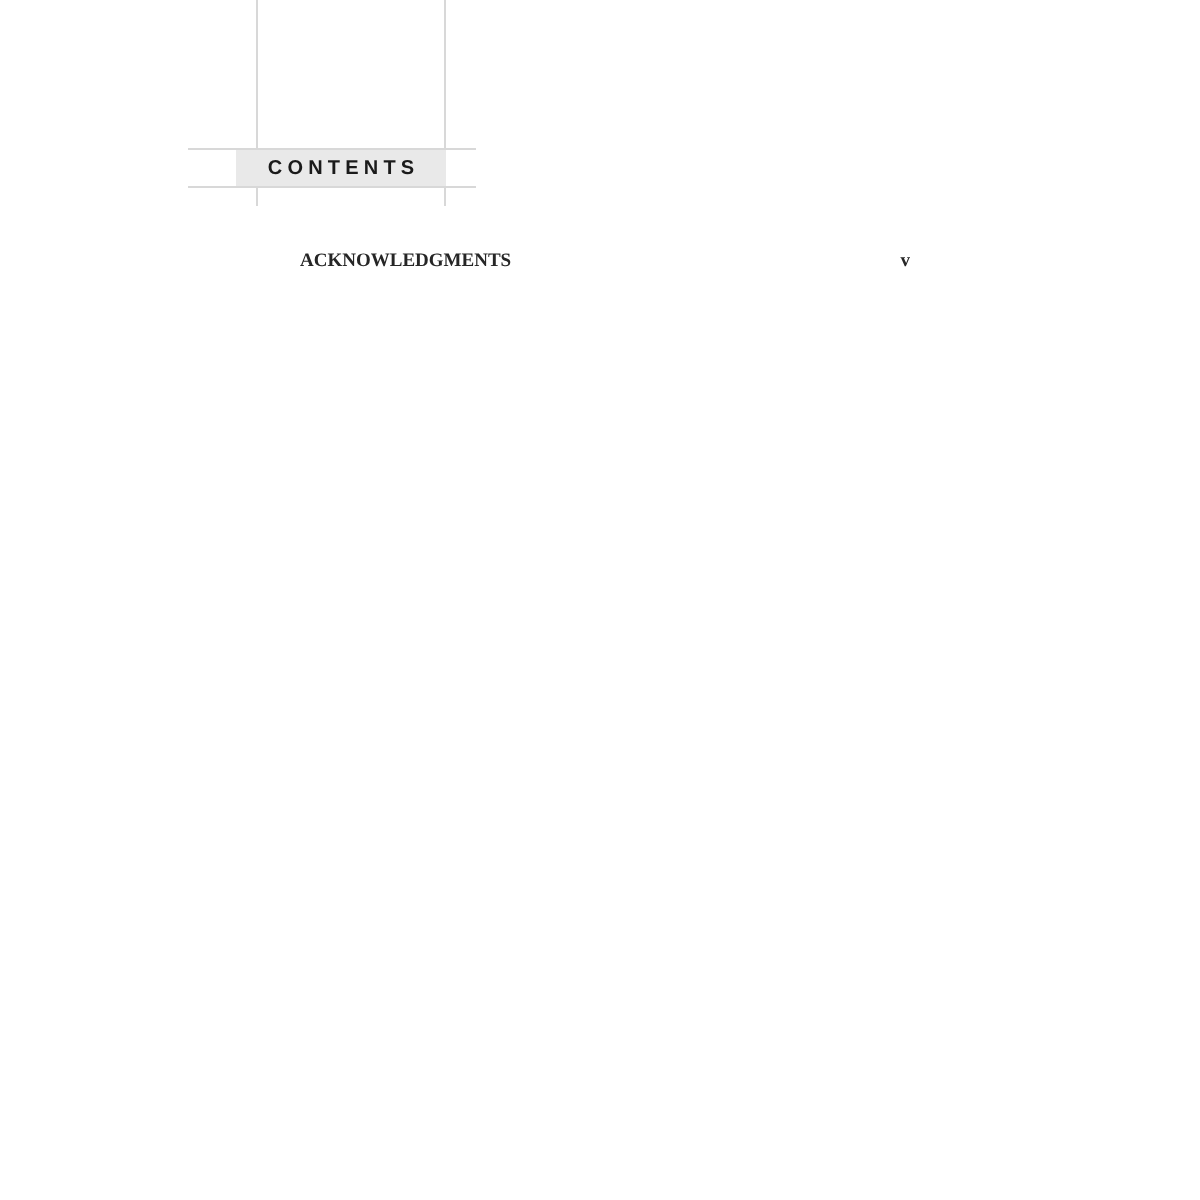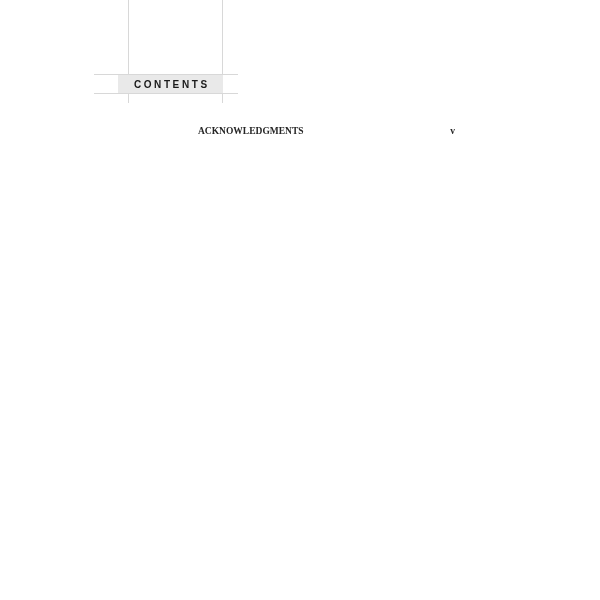--- a/index.html
+++ b/index.html
@@ -42,21 +42,21 @@
 
   
   .toc{
     position:absolute;left:150px;top:126px;width:305px;
     font-size:9.5px;line-height:11.9px;color:var(--text);
   }
   .toc-group{margin-bottom:14px;}
   .toc-group:last-child{margin-bottom:0;}
   .row{display:flex;align-items:baseline;}
   .row.bold{font-weight:700;color:var(--heading-text);}
-  .row .label{white-space:nowrap;margin-left:48px;}
+  .row .label{white-space:nowrap;}
   .row .page{white-space:nowrap;text-align:right;min-width:13px;}
 </style>
 </head>
 <body>
 
 <div class="page">
   <div class="vline vline-left"></div>
   <div class="vline vline-right"></div>
   <div class="contents-box">
     <span class="contents-label">CONTENTS</span>

